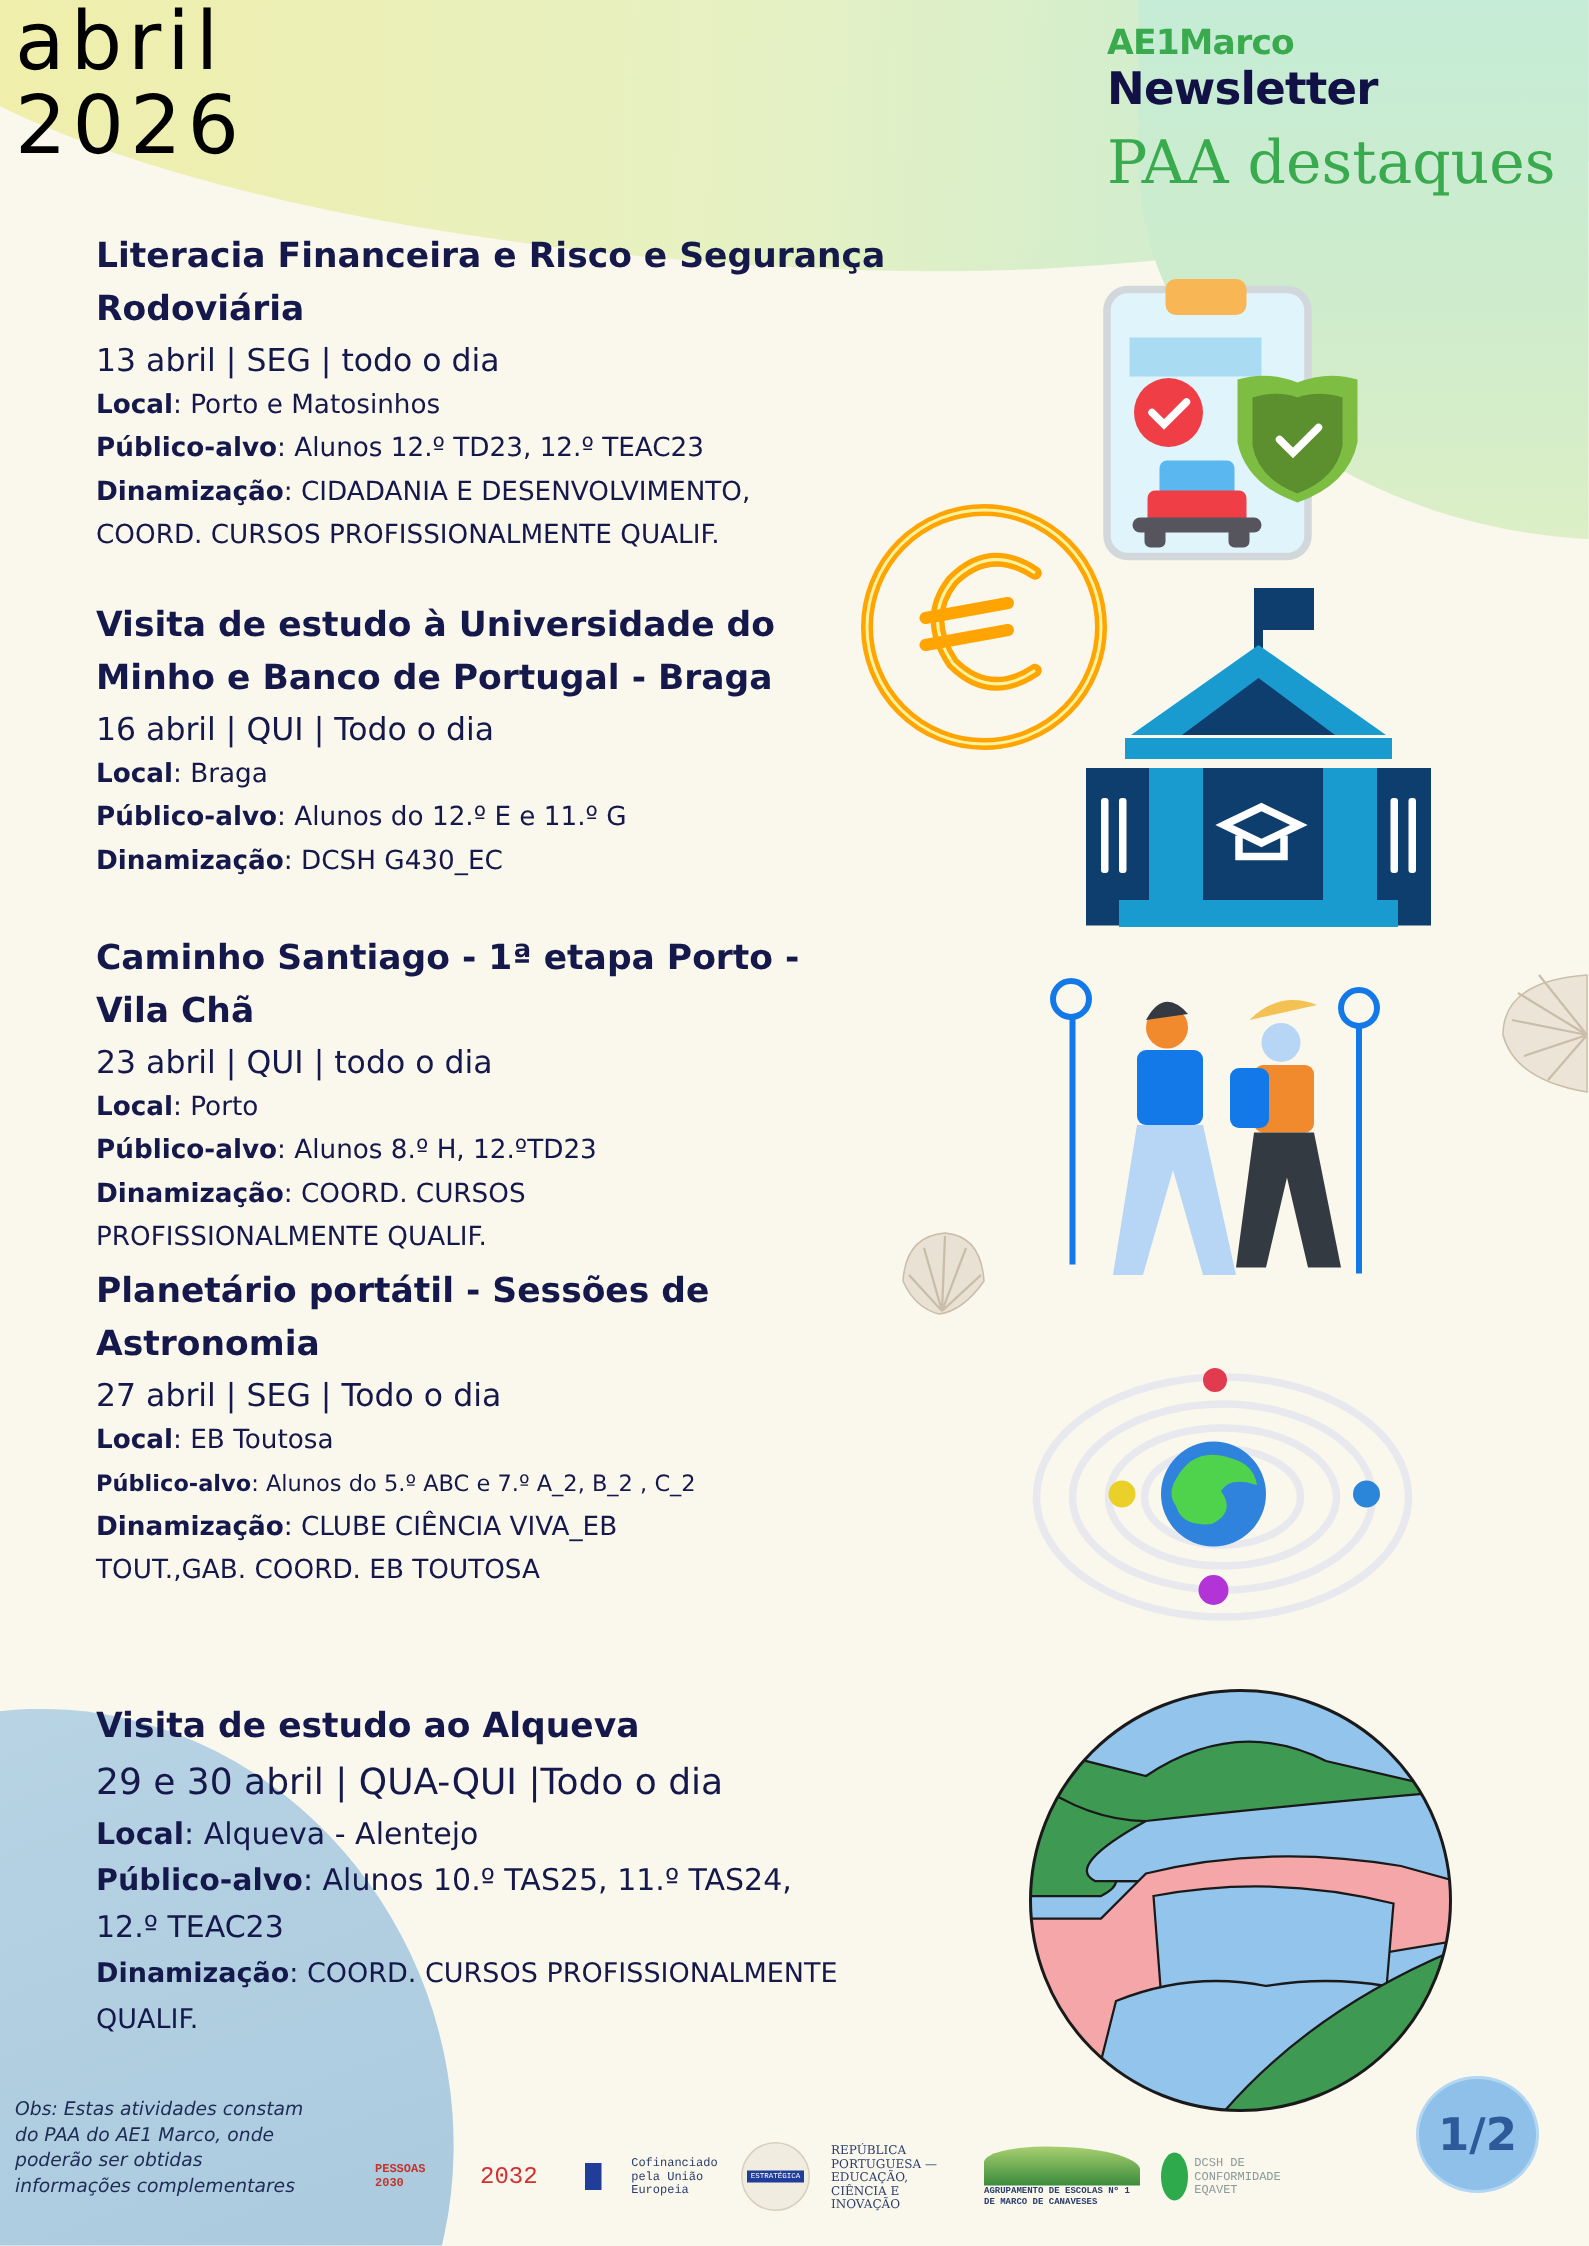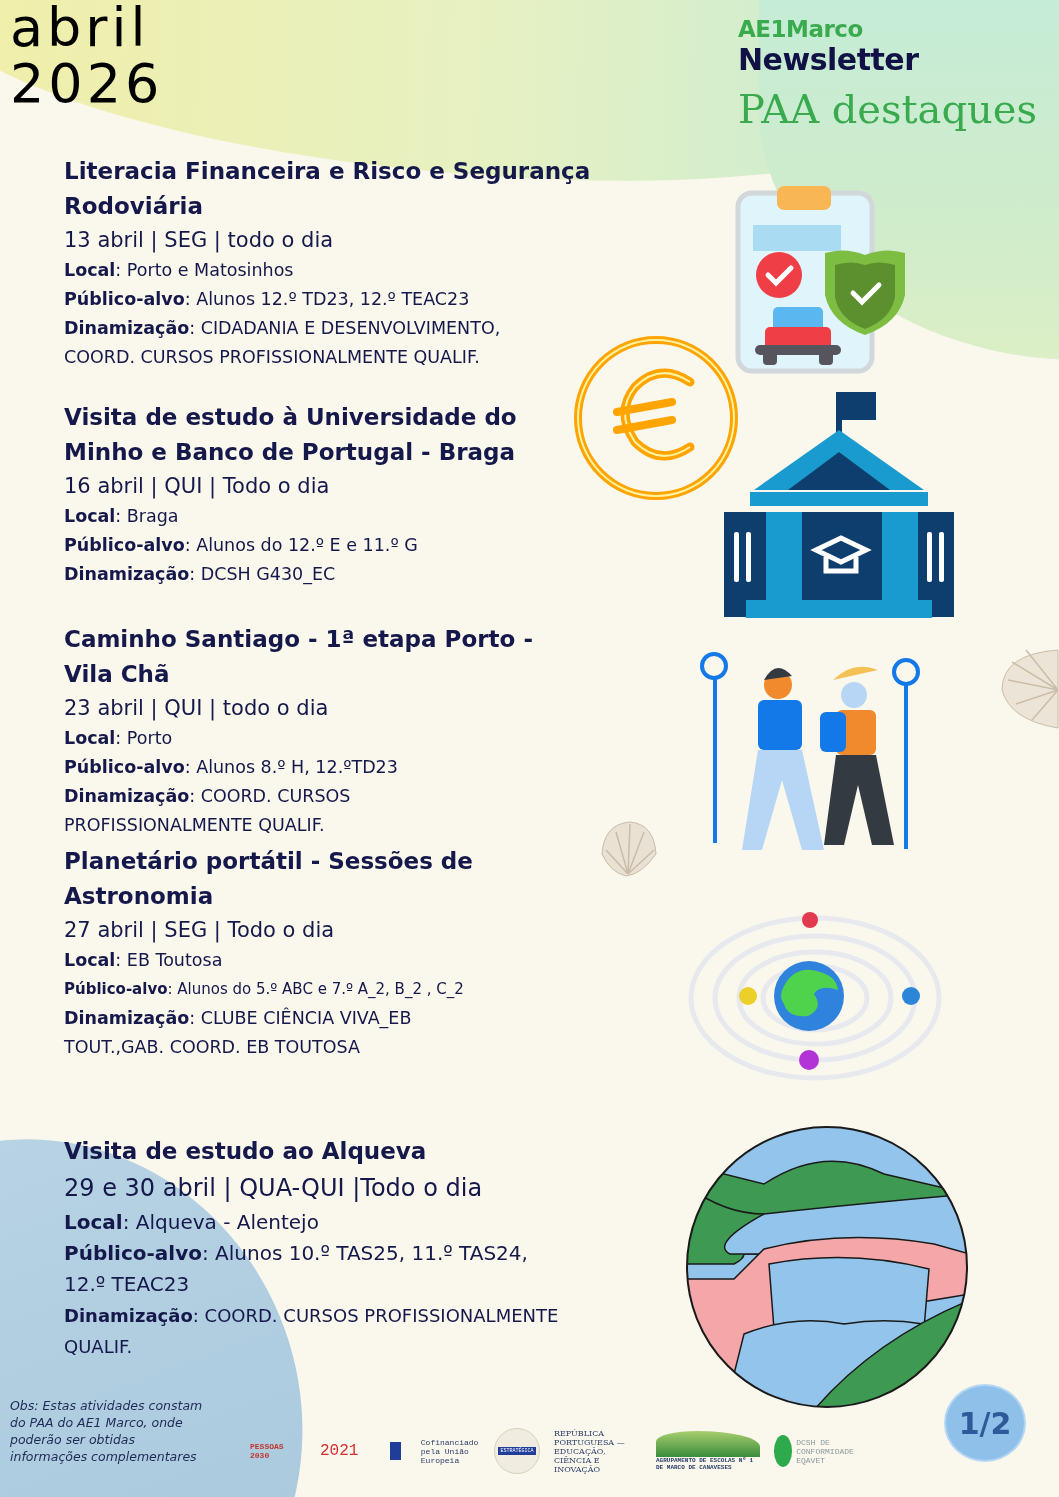--- a/index.html
+++ b/index.html
@@ -223,21 +223,21 @@
     <path d="M60 210 q50 -20 100 -10 q60 -10 120 10 l0 80 l-240 0z" fill="#93c5ec" stroke="#1a1a1a" stroke-width="1.5"></path>
     <path d="M130 286 q60 -70 156 -110 l0 110z" fill="#3e9a52" stroke="#1a1a1a" stroke-width="1.5"></path>
   </g>
   <circle cx="143" cy="143" r="140" fill="none" stroke="#1a1a1a" stroke-width="2"></circle>
 </svg>
 
 <div class="obs">Obs: Estas atividades constam do PAA do AE1 Marco, onde poderão ser obtidas informações complementares</div>
 
 <div class="logos">
   <div class="logo" style="width:56px;color:#c2352c;font-weight:bold;">PESSOAS 2030</div>
-  <div class="logo" style="width:56px;color:#d62f2f;font-size:16px;">2021</div>
+  <div class="logo" style="width:56px;color:#d62f2f;font-size:16px;">2032</div>
   <div class="logo" style="display:flex;align-items:center;gap:20px;width:90px;">
     <span style="display:inline-block;width:28px;height:18px;background:#1f3d99;"></span>
     <span>Cofinanciado pela União Europeia</span>
   </div>
   <div class="logo" style="width:44px;height:44px;border-radius:50%;background:#f0ecdf;border:1px solid #d6d0bf;display:flex;align-items:center;justify-content:center;">
     <span style="background:#1f3d99;color:#fff;font-size:5px;padding:1px 2px;">ESTRATÉGICA</span>
   </div>
   <div class="logo" style="width:88px;font-family:'DejaVu Serif',serif;font-size:8px;">REPÚBLICA PORTUGUESA — EDUCAÇÃO, CIÊNCIA E INOVAÇÃO</div>
   <div class="logo" style="width:104px;">
     <div style="height:26px;background:linear-gradient(180deg,#a8cf6f,#3b8c3c);border-radius:40% 60% 0 0;"></div>

